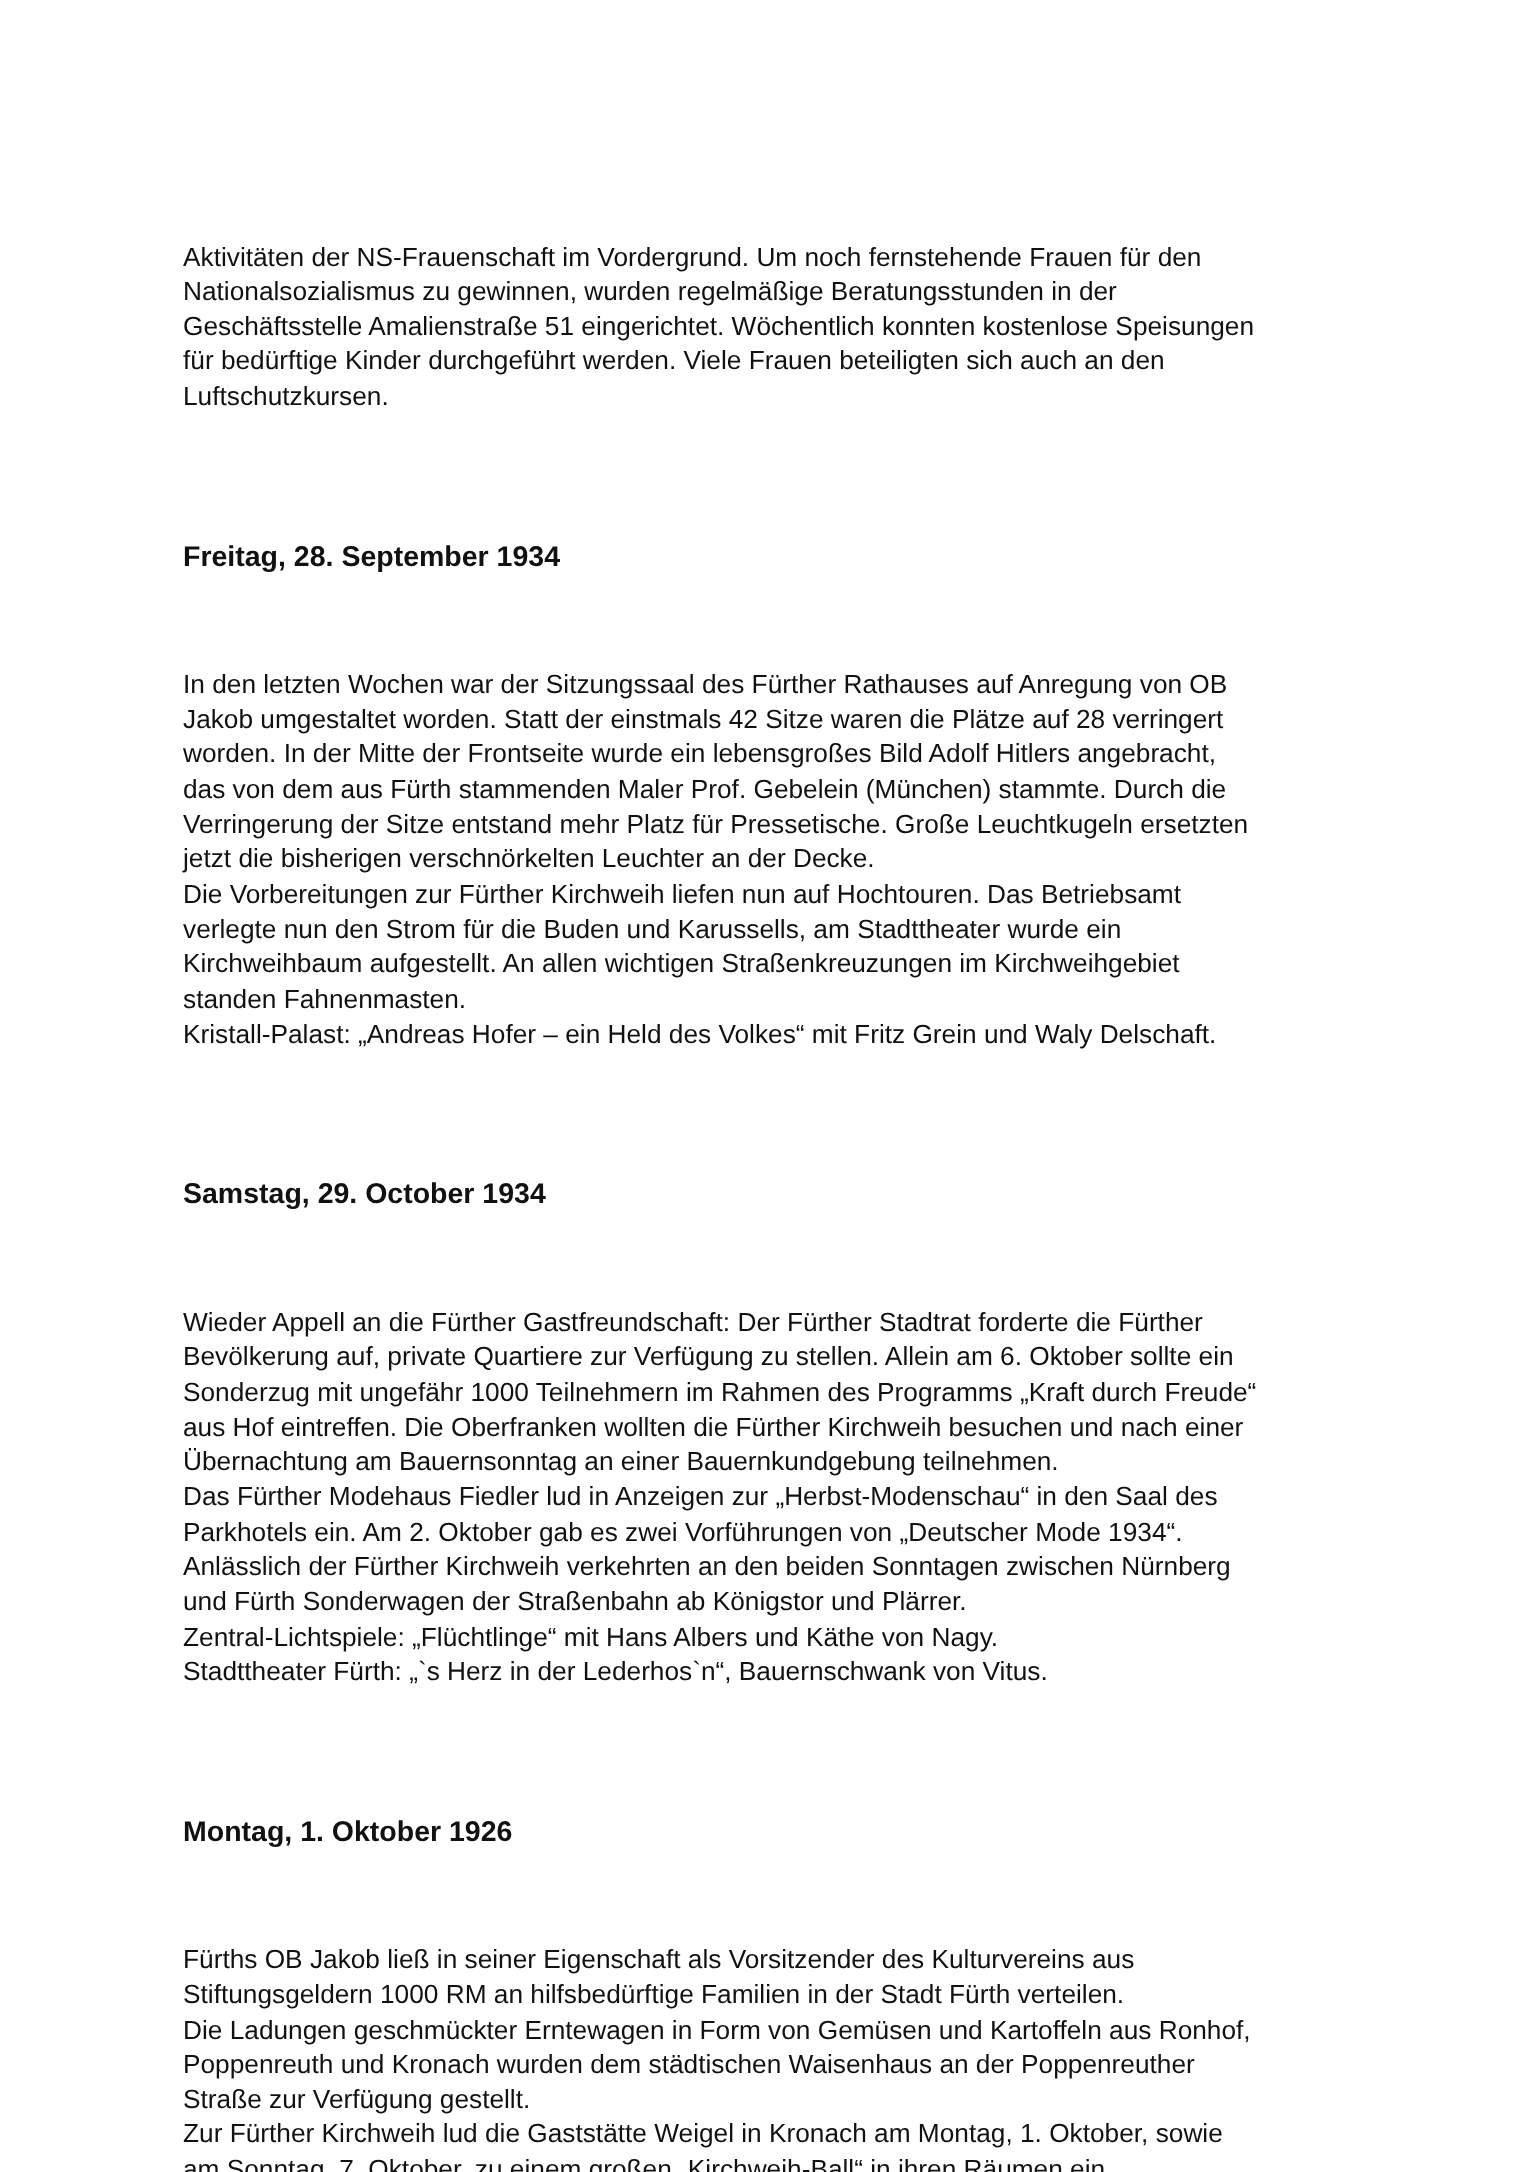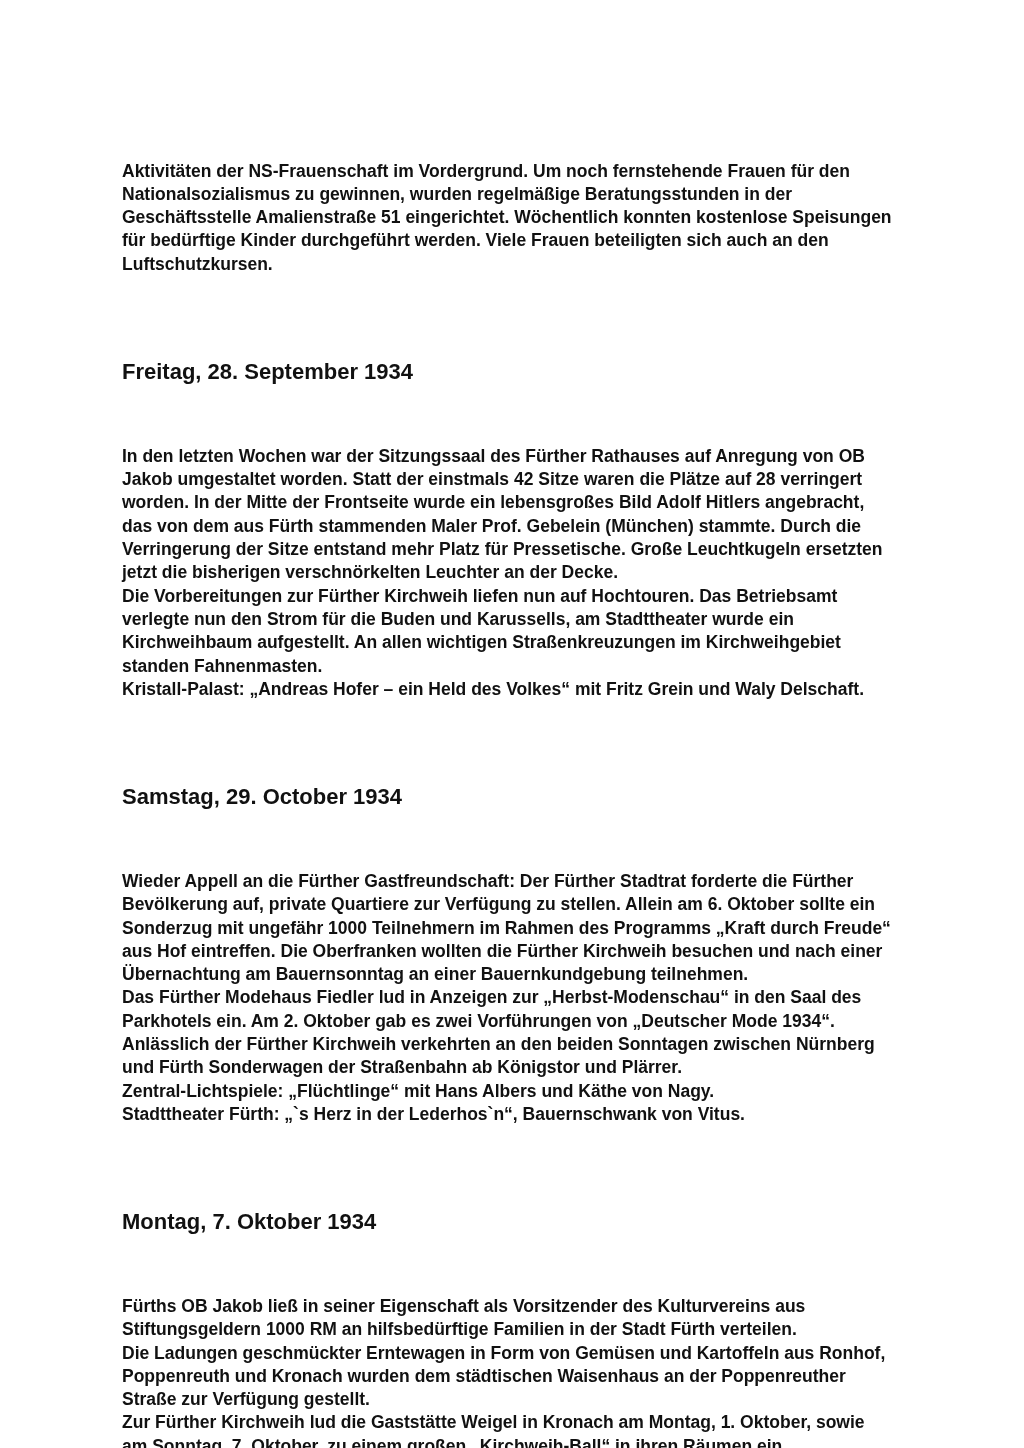--- a/index.html
+++ b/index.html
@@ -21,26 +21,25 @@
     font-family: "Liberation Sans", "DejaVu Sans", sans-serif;
     font-size: 17.5px;
     line-height: 23.3px;
     color: #111111;
     white-space: pre;
     letter-spacing: 0;
   }
   .doc-paragraph {
     margin: 0;
     padding: 0;
-    font-weight: bold;
   }
   .doc-heading {
     margin: 14px 0 15px 0;
     padding: 0;
-    font-size: 22px;
+    font-size: 19px;
     line-height: 23.3px;
     font-weight: 700;
   }
 </style>
 </head>
 <body style="background: rgb(255, 255, 255);">
 
 <div class="doc-content" style="color: rgb(17, 17, 17);">
   <p class="doc-paragraph">Aktivitäten der NS-Frauenschaft im Vordergrund. Um noch fernstehende Frauen für den
 Nationalsozialismus zu gewinnen, wurden regelmäßige Beratungsstunden in der
@@ -67,21 +66,21 @@
 Sonderzug mit ungefähr 1000 Teilnehmern im Rahmen des Programms „Kraft durch Freude“
 aus Hof eintreffen. Die Oberfranken wollten die Fürther Kirchweih besuchen und nach einer
 Übernachtung am Bauernsonntag an einer Bauernkundgebung teilnehmen.
 Das Fürther Modehaus Fiedler lud in Anzeigen zur „Herbst-Modenschau“ in den Saal des
 Parkhotels ein. Am 2. Oktober gab es zwei Vorführungen von „Deutscher Mode 1934“.
 Anlässlich der Fürther Kirchweih verkehrten an den beiden Sonntagen zwischen Nürnberg
 und Fürth Sonderwagen der Straßenbahn ab Königstor und Plärrer.
 Zentral-Lichtspiele: „Flüchtlinge“ mit Hans Albers und Käthe von Nagy.
 Stadttheater Fürth: „`s Herz in der Lederhos`n“, Bauernschwank von Vitus.</p>
 
-  <h2 class="doc-heading">Montag, 7. Oktober 1934</h2>
+  <h2 class="doc-heading">Montag, 1. Oktober 1926</h2>
   <p class="doc-paragraph">Fürths OB Jakob ließ in seiner Eigenschaft als Vorsitzender des Kulturvereins aus
 Stiftungsgeldern 1000 RM an hilfsbedürftige Familien in der Stadt Fürth verteilen.
 Die Ladungen geschmückter Erntewagen in Form von Gemüsen und Kartoffeln aus Ronhof,
 Poppenreuth und Kronach wurden dem städtischen Waisenhaus an der Poppenreuther
 Straße zur Verfügung gestellt.
 Zur Fürther Kirchweih lud die Gaststätte Weigel in Kronach am Montag, 1. Oktober, sowie
 am Sonntag, 7. Oktober, zu einem großen „Kirchweih-Ball“ in ihren Räumen ein.
 Die SpVgg besiegte bei ihrem Heimspiel im Ronhof vor 1500 Zuschauern den BC Augsburg
 mit 5:1. Damit belegte das Kleeblatt nach drei Spielen den 5. Platz in der Tabelle der
 bayerischen Gauliga.

